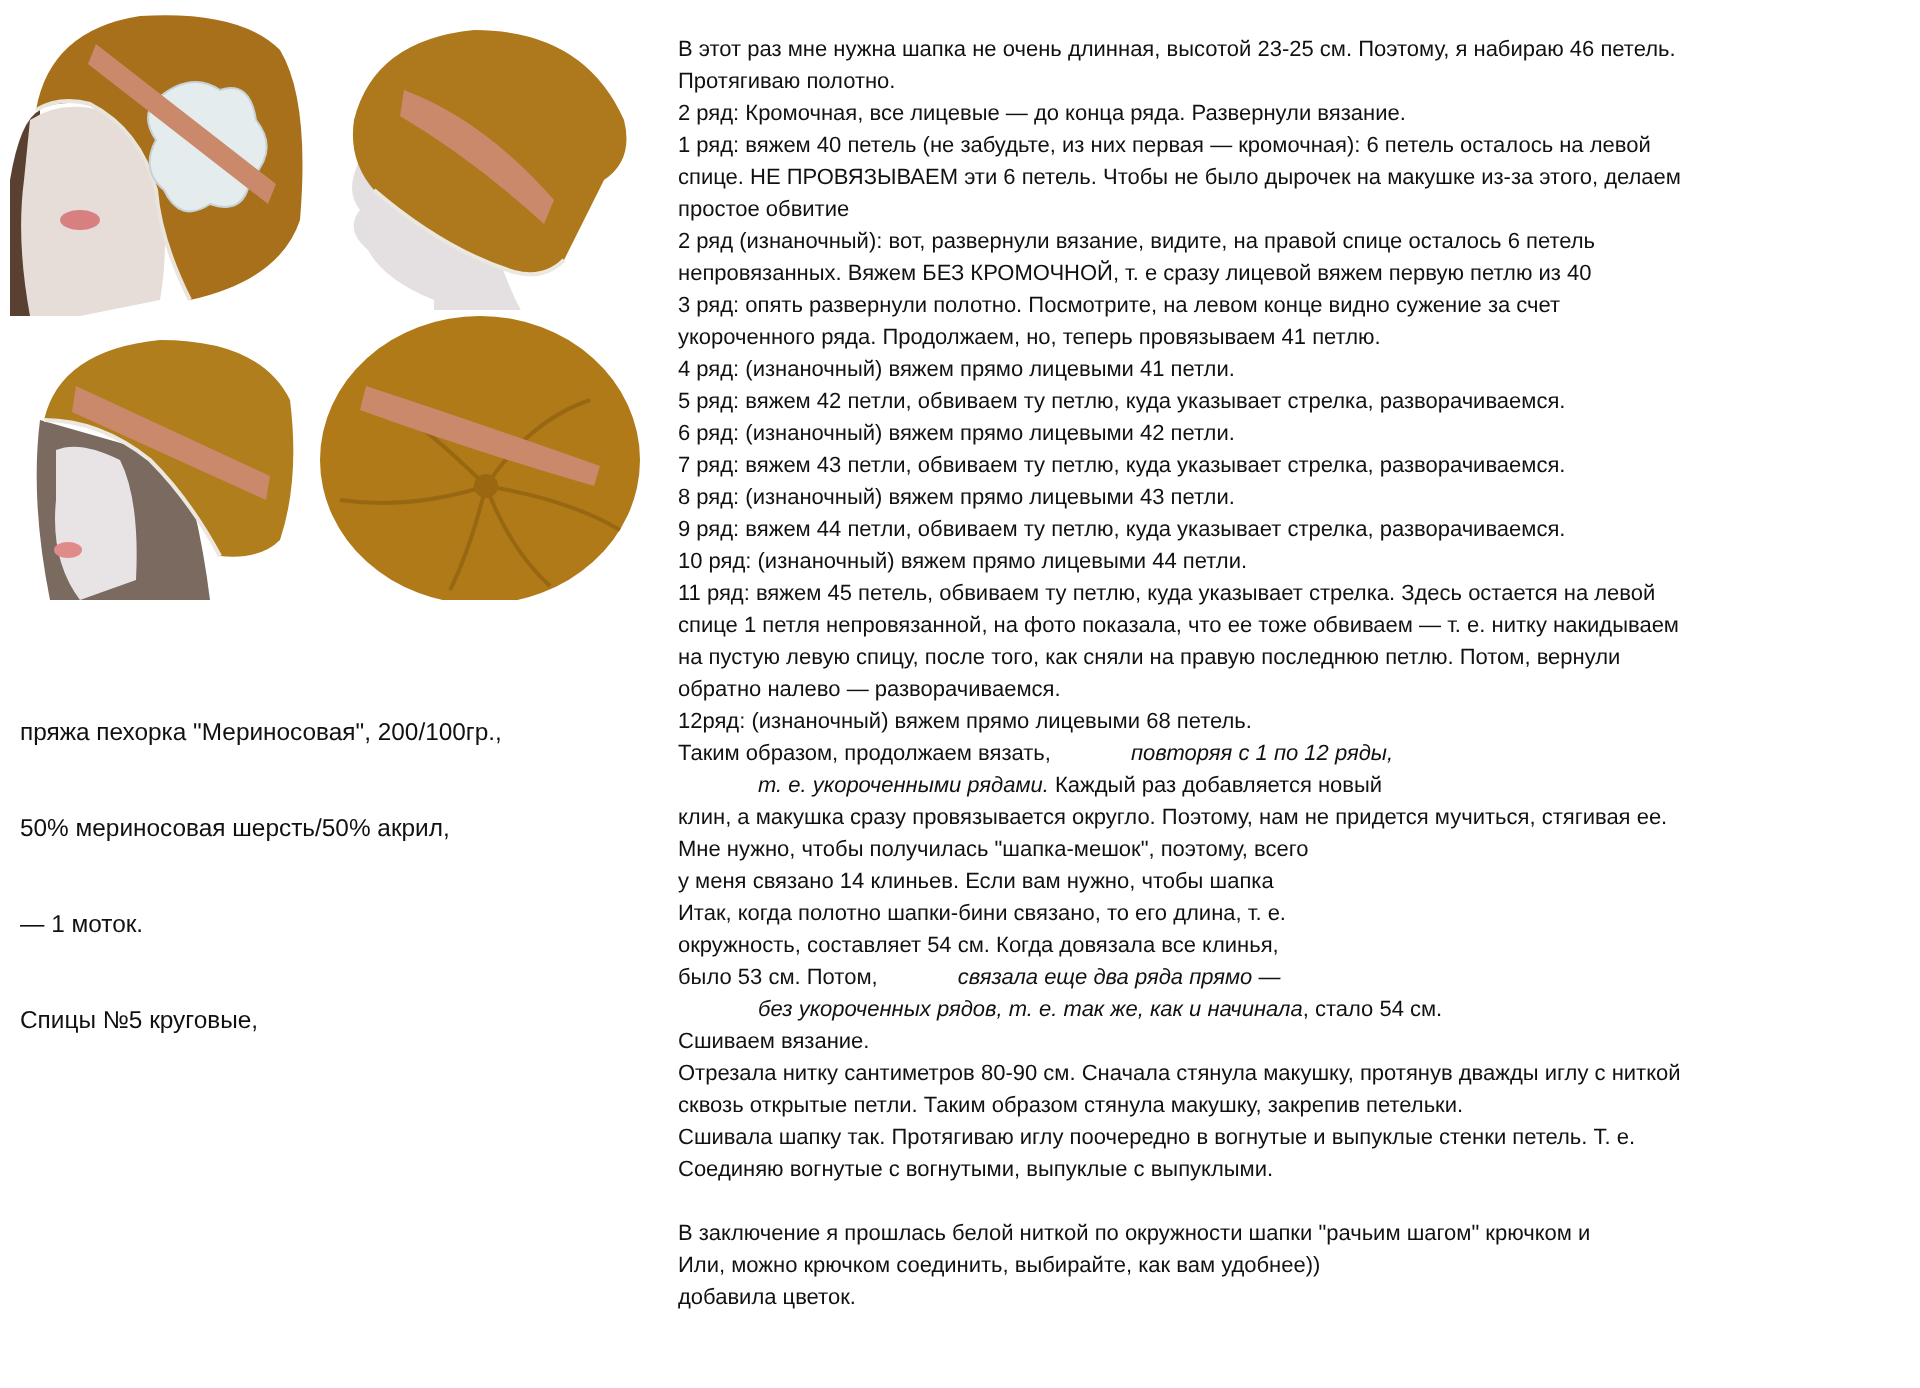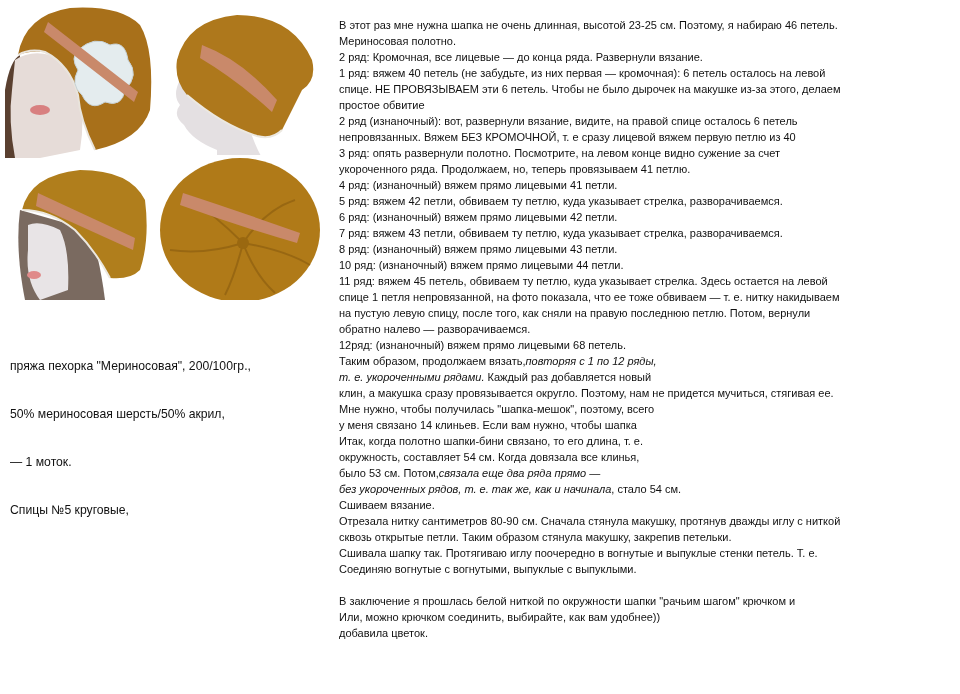--- a/index.html
+++ b/index.html
@@ -19,21 +19,21 @@
     position: absolute; left: 10px; top: 326px; width: 300px;
     font-size: 12.2px; line-height: 16px; letter-spacing: 0px; white-space: pre;
   }
   .instructions {
     position: absolute; left: 339px; top: 17px; width: 618px;
     font-size: 11px; line-height: 16px;
   }
   .line { display: block; white-space: nowrap; height: 16px; }
   .line.blank { height: 16px; }
   .line.bold { font-weight: normal; }
-  .it { font-style: italic; }
+  .it { font-style: italic; margin-left: 40px; }
 </style>
 </head>
 <body>
 
 <div class="photos">
 
   <div class="photo" id="photo-1" title="Mannequin front-left view wearing mustard knitted hat with white flower">
     <svg viewBox="0 0 160 158">
       <rect width="160" height="158" fill="#ffffff"></rect>
       <path d="M5 158 L5 90 Q10 60 20 55 L20 158 Z" fill="#5a4030"></path>
@@ -88,34 +88,35 @@
 
 <div class="materials">
   <span class="line">пряжа пехорка "Мериносовая", 200/100гр.,</span>
   <span class="line"> 50% мериносовая шерсть/50% акрил,</span>
   <span class="line">— 1 моток.</span>
   <span class="line">Спицы №5 круговые,</span>
 </div>
 
 <div class="instructions">
   <span class="line">В этот раз мне нужна шапка не очень длинная, высотой 23-25 см. Поэтому, я набираю 46 петель.</span>
-  <span class="line">Мериносовая полотно.</span>
+  <span class="line">Протягиваю полотно.</span>
   <span class="line">2 ряд: Кромочная, все лицевые — до конца ряда. Развернули вязание.</span>
   <span class="line">1 ряд: вяжем 40 петель (не забудьте, из них первая — кромочная): 6 петель осталось на левой</span>
   <span class="line">спице. НЕ ПРОВЯЗЫВАЕМ эти 6 петель. Чтобы не было дырочек на макушке из-за этого, делаем</span>
   <span class="line">простое обвитие</span>
   <span class="line">2 ряд (изнаночный): вот, развернули вязание, видите, на правой спице осталось 6 петель</span>
   <span class="line">непровязанных. Вяжем БЕЗ КРОМОЧНОЙ, т. е сразу лицевой вяжем первую петлю из 40</span>
   <span class="line">3 ряд: опять развернули полотно. Посмотрите, на левом конце видно сужение за счет</span>
   <span class="line">укороченного ряда. Продолжаем, но, теперь провязываем 41 петлю.</span>
   <span class="line">4 ряд: (изнаночный) вяжем прямо лицевыми 41 петли.</span>
   <span class="line">5 ряд: вяжем 42 петли, обвиваем ту петлю, куда указывает стрелка, разворачиваемся.</span>
   <span class="line">6 ряд: (изнаночный) вяжем прямо лицевыми 42 петли.</span>
   <span class="line">7 ряд: вяжем 43 петли, обвиваем ту петлю, куда указывает стрелка, разворачиваемся.</span>
   <span class="line">8 ряд: (изнаночный) вяжем прямо лицевыми 43 петли.</span>
+  <span class="line">9 ряд: вяжем 44 петли, обвиваем ту петлю, куда указывает стрелка, разворачиваемся.</span>
   <span class="line">10 ряд: (изнаночный) вяжем прямо лицевыми 44 петли.</span>
   <span class="line">11 ряд: вяжем 45 петель, обвиваем ту петлю, куда указывает стрелка. Здесь остается на левой</span>
   <span class="line">спице 1 петля непровязанной, на фото показала, что ее тоже обвиваем — т. е. нитку накидываем</span>
   <span class="line">на пустую левую спицу, после того, как сняли на правую последнюю петлю. Потом, вернули</span>
   <span class="line">обратно налево — разворачиваемся.</span>
   <span class="line">12ряд: (изнаночный) вяжем прямо лицевыми 68 петель.</span>
   <span class="line"><span>Таким образом, продолжаем вязать,</span><span class="it">повторяя с 1 по 12 ряды,</span></span>
   <span class="line"><span class="it">т. е. укороченными рядами.</span><span> Каждый раз добавляется новый</span></span>
   <span class="line">клин, а макушка сразу провязывается округло. Поэтому, нам не придется мучиться, стягивая ее.</span>
   <span class="line">Мне нужно, чтобы получилась "шапка-мешок", поэтому, всего</span>

